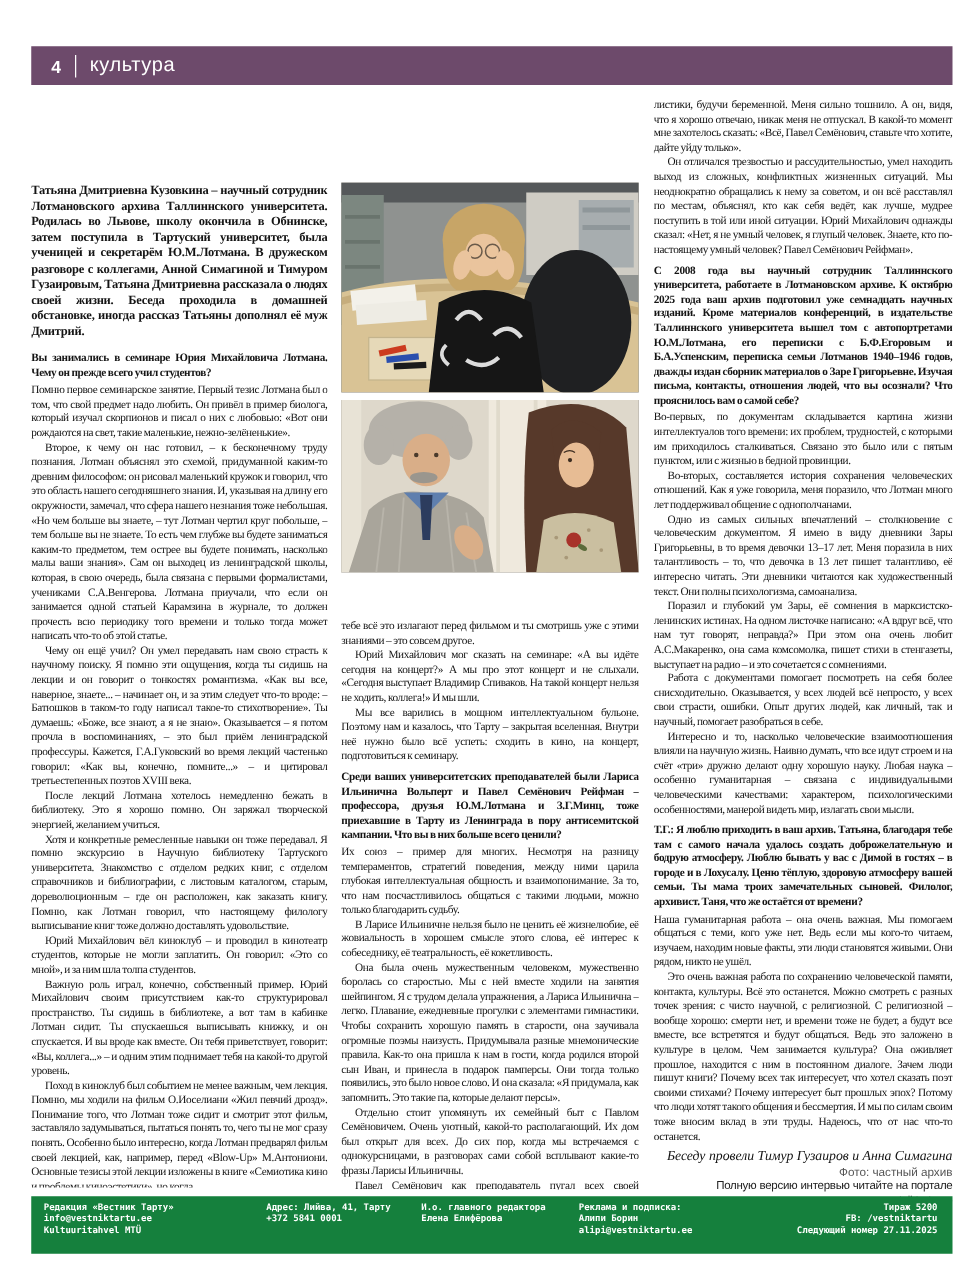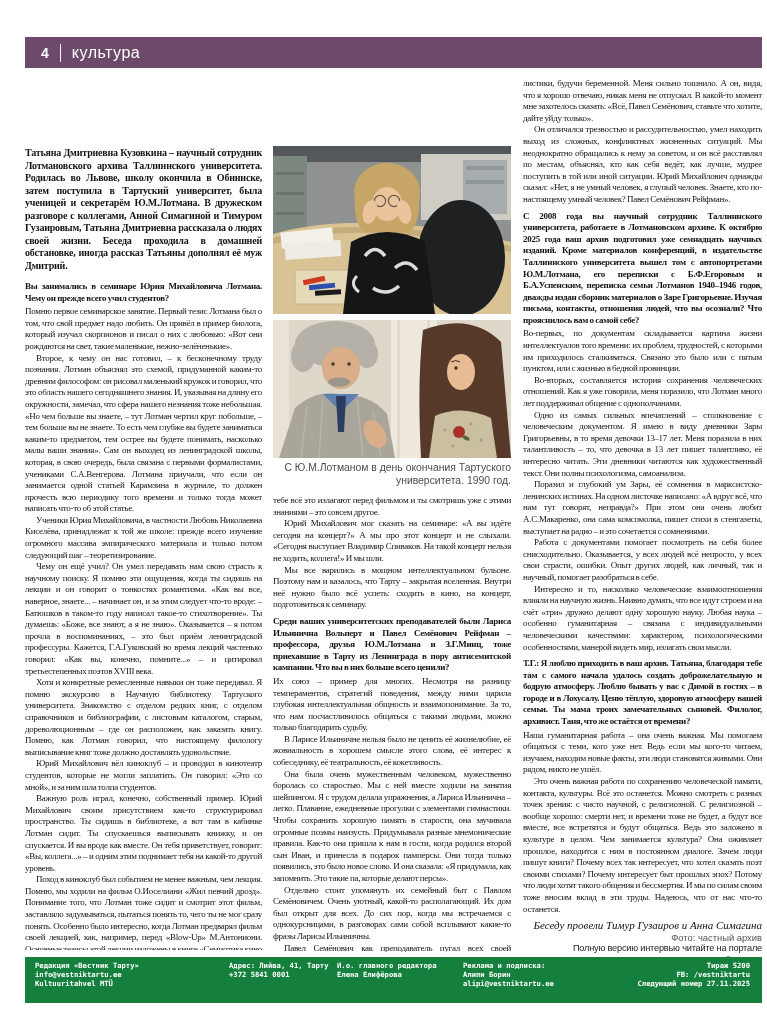--- a/index.html
+++ b/index.html
@@ -35,21 +35,21 @@
            font-family:"Liberation Sans",sans-serif;font-size:10.4px;line-height:13px;color:#4d4d4d;}
   
   .tail{position:absolute;left:523px;top:920px;width:239px;text-align:right;line-height:11.5px;}
   .t-byline{font-style:italic;font-size:11px;color:#111;margin:0;}
   .t-credit{font-family:"Liberation Sans",sans-serif;font-size:9.4px;color:#555;margin:0;}
   .t-portal{font-family:"Liberation Sans",sans-serif;font-size:9.2px;color:#222;margin:0;letter-spacing:-.2px;}
   
   .footbar{position:absolute;left:25px;top:957px;width:737px;height:46px;background:#15803d;}
   .fcol{position:absolute;top:4px;color:#fff;font-family:"DejaVu Sans Mono",monospace;
         font-size:7.2px;line-height:9px;font-weight:bold;white-space:nowrap;}
-  .fc1{left:10px;} .fc2{left:204px;} .fc3{left:312px;} .fc4{left:438px;}
+  .fc1{left:10px;} .fc2{left:188px;} .fc3{left:312px;} .fc4{left:438px;}
   .fc5{right:12px;text-align:right;margin-left:37px;}
 </style>
 </head>
 <body>
 
 <div class="page">
 
   <div class="secbar">
     <span class="pnum">4</span>
     <span class="vsep"></span>
@@ -120,29 +120,28 @@
       <path d="M156,138 L162,96 Q188,84 218,98 L224,138 Z" fill="#cabfa0"></path>
       <circle cx="172" cy="110" r="1.5" fill="#a89878"></circle>
         <circle cx="198" cy="104" r="1.5" fill="#a89878"></circle>
       <circle cx="208" cy="120" r="1.5" fill="#a89878"></circle>
         <circle cx="180" cy="126" r="1.5" fill="#a89878"></circle>
       <circle cx="186" cy="112" r="6" fill="#a8322a"></circle>
       <ellipse cx="193" cy="118" rx="4" ry="2" fill="#5a6a3a" transform="rotate(30 193 118)"></ellipse>
     </svg>
   </div>
 
-  <div class="caption">С Ю.М.Лотманом в день окончания Тартуского университета. 1990 год.</div>
 
   <div class="col col1">
       <p class="para s-lead">Татьяна Дмитриевна Кузовкина – научный сотрудник Лотмановского архива Таллиннского университета. Родилась во Львове, школу окончила в Обнинске, затем поступила в Тартуский университет, была ученицей и секретарём Ю.М.Лотмана. В дружеском разговоре с коллегами, Анной Симагиной и Тимуром Гузаировым, Татьяна Дмитриевна рассказала о людях своей жизни. Беседа проходила в домашней обстановке, иногда рассказ Татьяны дополнял её муж Дмитрий.</p>
       <p class="para s-q">Вы занимались в семинаре Юрия Михайловича Лотмана. Чему он прежде всего учил студентов?</p>
       <p class="para s-a">Помню первое семинарское занятие. Первый тезис Лотмана был о том, что свой предмет надо любить. Он привёл в пример биолога, который изучал скорпионов и писал о них с любовью: «Вот они рождаются на свет, такие маленькие, нежно-зелёненькие».</p>
       <p class="para s-p">Второе, к чему он нас готовил, – к бесконечному труду познания. Лотман объяснял это схемой, придуманной каким-то древним философом: он рисовал маленький кружок и говорил, что это область нашего сегодняшнего знания. И, указывая на длину его окружности, замечал, что сфера нашего незнания тоже небольшая. «Но чем больше вы знаете, – тут Лотман чертил круг побольше, – тем больше вы не знаете. То есть чем глубже вы будете заниматься каким-то предметом, тем острее вы будете понимать, насколько малы ваши знания». Сам он выходец из ленинградской школы, которая, в свою очередь, была связана с первыми формалистами, учениками С.А.Венгерова. Лотмана приучали, что если он занимается одной статьей Карамзина в журнале, то должен прочесть всю периодику того времени и только тогда может написать что-то об этой статье.</p>
-      <p class="para s-p">Ученики Юрия Михайловича, в частности Любовь Николаевна Киселёва, принадлежат к той же школе: прежде всего изучение огромного массива эмпирического материала и только потом следующий шаг – теоретизирование.</p>
       <p class="para s-p">Чему он ещё учил? Он умел передавать нам свою страсть к научному поиску. Я помню эти ощущения, когда ты сидишь на лекции и он говорит о тонкостях романтизма. «Как вы все, наверное, знаете... – начинает он, и за этим следует что-то вроде: – Батюшков в таком-то году написал такое-то стихотворение». Ты думаешь: «Боже, все знают, а я не знаю». Оказывается – я потом прочла в воспоминаниях, – это был приём ленинградской профессуры. Кажется, Г.А.Гуковский во время лекций частенько говорил: «Как вы, конечно, помните...» – и цитировал третьестепенных поэтов XVIII века.</p>
+      <p class="para s-p">После лекций Лотмана хотелось немедленно бежать в библиотеку. Это я хорошо помню. Он заряжал творческой энергией, желанием учиться.</p>
       <p class="para s-p">Хотя и конкретные ремесленные навыки он тоже передавал. Я помню экскурсию в Научную библиотеку Тартуского университета. Знакомство с отделом редких книг, с отделом справочников и библиографии, с листовым каталогом, старым, дореволюционным – где он расположен, как заказать книгу. Помню, как Лотман говорил, что настоящему филологу выписывание книг тоже должно доставлять удовольствие.</p>
       <p class="para s-p">Юрий Михайлович вёл киноклуб – и проводил в кинотеатр студентов, которые не могли заплатить. Он говорил: «Это со мной», и за ним шла толпа студентов.</p>
       <p class="para s-p">Важную роль играл, конечно, собственный пример. Юрий Михайлович своим присутствием как-то структурировал пространство. Ты сидишь в библиотеке, а вот там в кабинке Лотман сидит. Ты спускаешься выписывать книжку, и он спускается. И вы вроде как вместе. Он тебя приветствует, говорит: «Вы, коллега...» – и одним этим поднимает тебя на какой-то другой уровень.</p>
       <p class="para s-p">Поход в киноклуб был событием не менее важным, чем лекция. Помню, мы ходили на фильм О.Иоселиани «Жил певчий дрозд». Понимание того, что Лотман тоже сидит и смотрит этот фильм, заставляло задумываться, пытаться понять то, чего ты не мог сразу понять. Особенно было интересно, когда Лотман предварял фильм своей лекцией, как, например, перед «Blow-Up» М.Антониони. Основные тезисы этой лекции изложены в книге «Семиотика кино и проблемы киноэстетики», но когда</p>
     </div>
   <div class="col col2">
       <p class="para s-a">тебе всё это излагают перед фильмом и ты смотришь уже с этими знаниями – это совсем другое.</p>
       <p class="para s-p">Юрий Михайлович мог сказать на семинаре: «А вы идёте сегодня на концерт?» А мы про этот концерт и не слыхали. «Сегодня выступает Владимир Спиваков. На такой концерт нельзя не ходить, коллега!» И мы шли.</p>
       <p class="para s-p">Мы все варились в мощном интеллектуальном бульоне. Поэтому нам и казалось, что Тарту – закрытая вселенная. Внутри неё нужно было всё успеть: сходить в кино, на концерт, подготовиться к семинару.</p>
       <p class="para s-q">Среди ваших университетских преподавателей были Лариса Ильинична Вольперт и Павел Семёнович Рейфман – профессора, друзья Ю.М.Лотмана и З.Г.Минц, тоже приехавшие в Тарту из Ленинграда в пору антисемитской кампании. Что вы в них больше всего ценили?</p>

